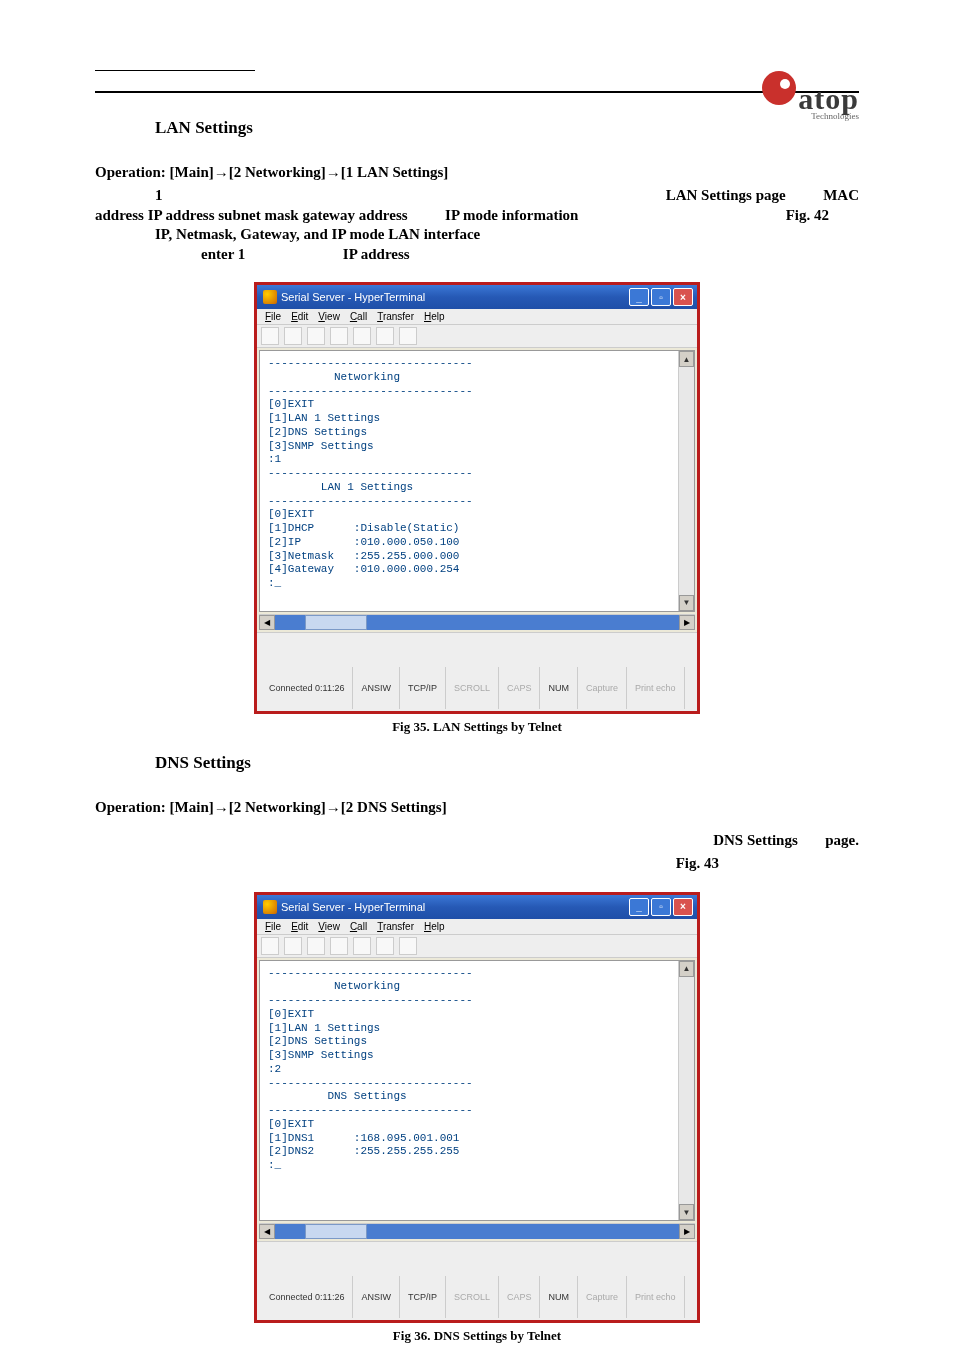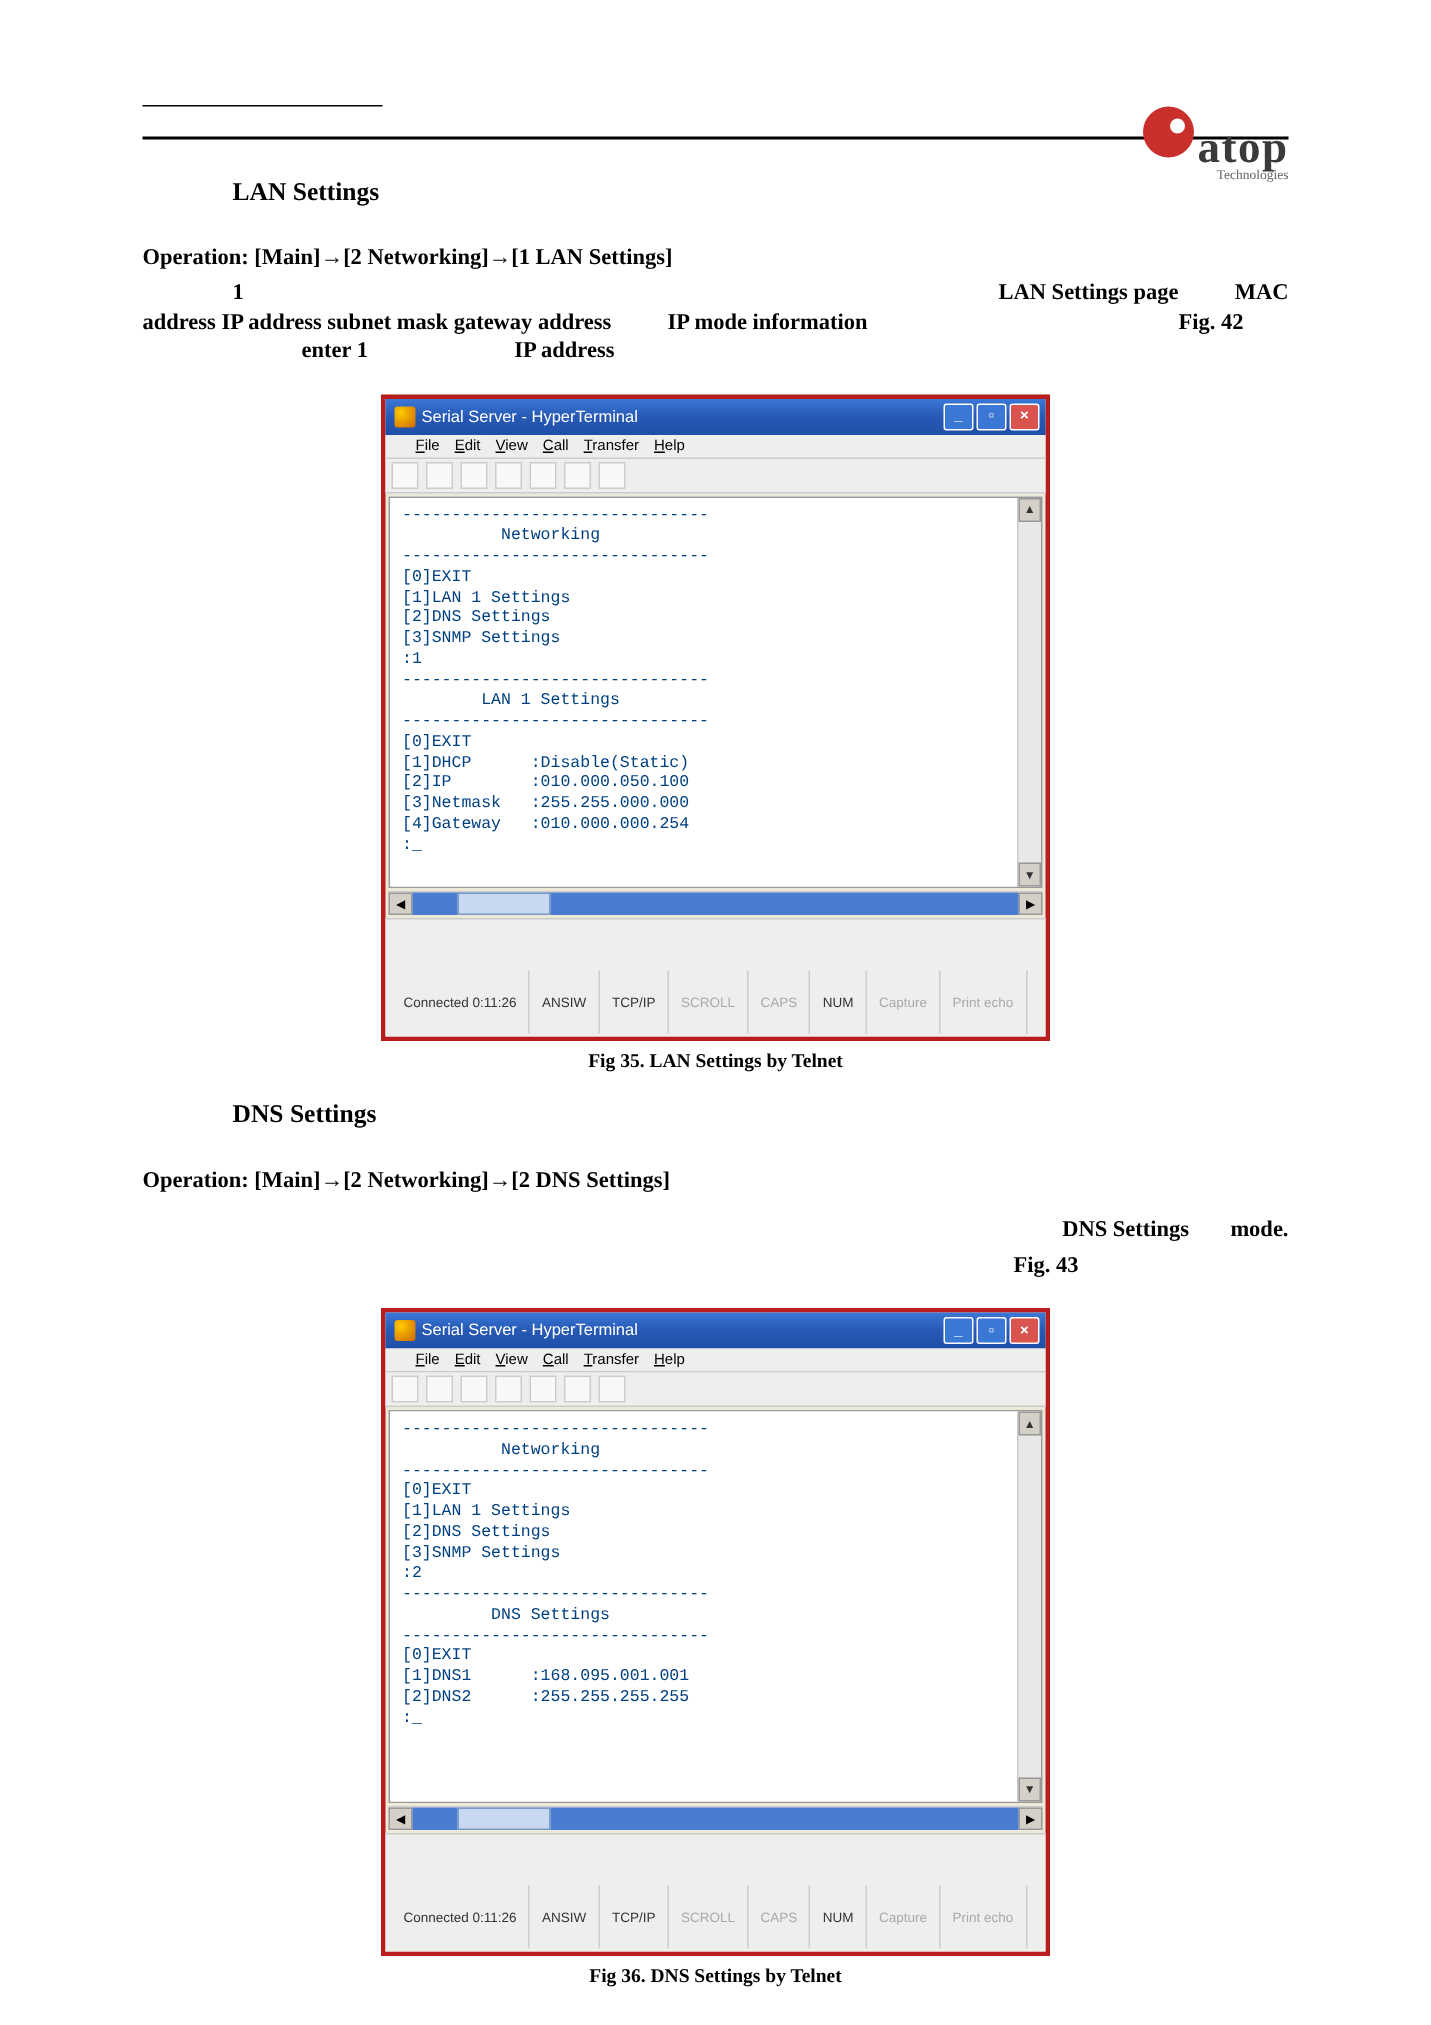--- a/index.html
+++ b/index.html
@@ -123,21 +123,21 @@
     align-items: center;
     justify-content: center;
     font-size: 10px;
     font-weight:bold;
     color: #fff;
   }
   .tw-btn-min, .tw-btn-max { background: #3b78d6; }
   .tw-btn-close { background: #d9534f; }
   .tw-menu {
     background: #eee;
-    padding: 2px 20px;
+    padding: 2px 8px;
     font-size: 10px;
     color: #000;
     border-bottom: 1px solid #ccc;
   }
   .tw-menu span { margin-right: 10px; }
   .tw-menu span u { text-decoration: underline; }
   .tw-toolbar {
     background: #eee;
     padding: 2px 4px;
     border-bottom: 1px solid #ccc;
@@ -249,20 +249,21 @@
       </span>
     </div>
     <div class="flex-row">
       <span>
         <b>address  IP address  subnet mask  gateway address</b>
         <span style="display:inline-block;width:30px"></span>
         <b>IP mode information</b>
       </span>
       <span style="margin-right:30px"><b>Fig. 42</b></span>
     </div>
+    <div style="margin-left:60px"><b>IP, Netmask, Gateway, and IP mode      LAN interface</b></div>
     <div style="margin-left:106px">
       <b>enter 1</b>
       <span style="display:inline-block;width:90px"></span>
       <b>IP address</b>
     </div>
   </div>
 
   <div class="terminal-window">
     <div class="tw-titlebar">
       <span class="tw-title-left">
@@ -335,21 +336,21 @@
   <div class="section-title" style="margin-top:0">DNS Settings</div>
 
   <div class="op-line">
     <span>Operation: </span><span>[Main]</span><span class="arrow">→</span><span>[2 Networking]</span><span class="arrow">→</span><span>[2 DNS Settings]</span>
   </div>
 
   <div class="body-text">
     <div style="text-align:right;margin-top:15px">
       <b>DNS Settings</b>
       <span style="display:inline-block;width:20px"></span>
-      <b>mode.</b>
+      <b>page.</b>
     </div>
     <div style="text-align:right;margin-right:140px;margin-top:4px">
       <b>Fig. 43</b>
     </div>
   </div>
 
   <div class="terminal-window">
     <div class="tw-titlebar">
       <span class="tw-title-left">
         <span class="tw-icon"></span>

